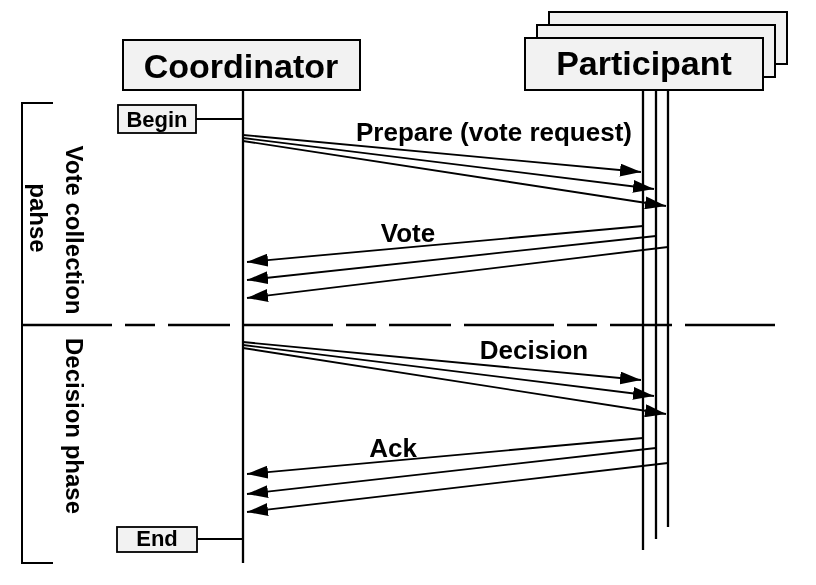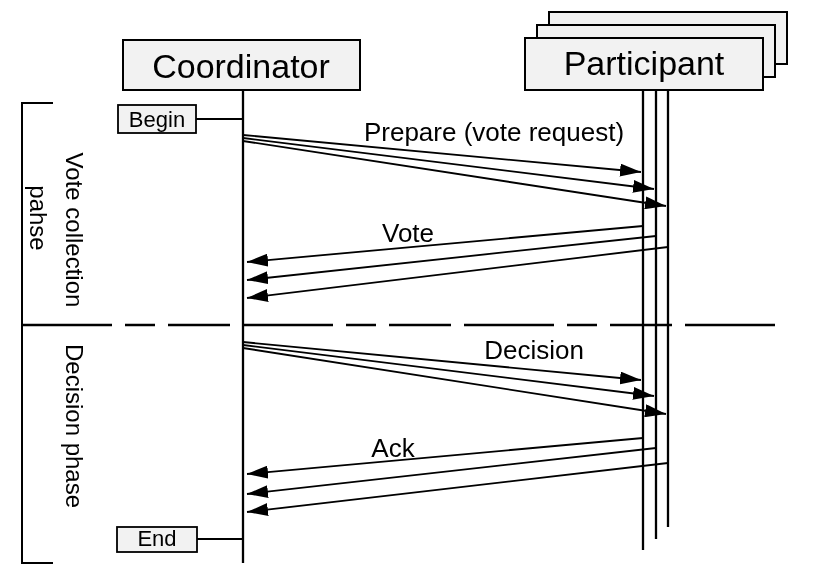--- a/index.html
+++ b/index.html
@@ -6,20 +6,21 @@
     margin: 0;
     padding: 0;
     background: #ffffff;
   }
   .stage {
     position: relative;
     width: 720px;
     height: 585px;
     background: #ffffff;
     font-family: "Liberation Sans", sans-serif;
+    font-weight: bold;
   }
   svg { display: block; }
   .lifeline      { stroke: #000; stroke-width: 2.3; fill: none; }
   .msg           { stroke: #000; stroke-width: 1.8; fill: none; }
   .connector     { stroke: #000; stroke-width: 1.8; fill: none; }
   .separator     { stroke: #000; stroke-width: 2.4; fill: none; }
   .bracket       { stroke: #000; stroke-width: 2;   fill: none; }
   .node-box      { fill: #f2f2f2; stroke: #000; stroke-width: 2; }
   .marker-box    { fill: #f2f2f2; stroke: #000; stroke-width: 1.8; }
   .actor-label   { font-size: 34px; fill: #000; text-anchor: middle; }

